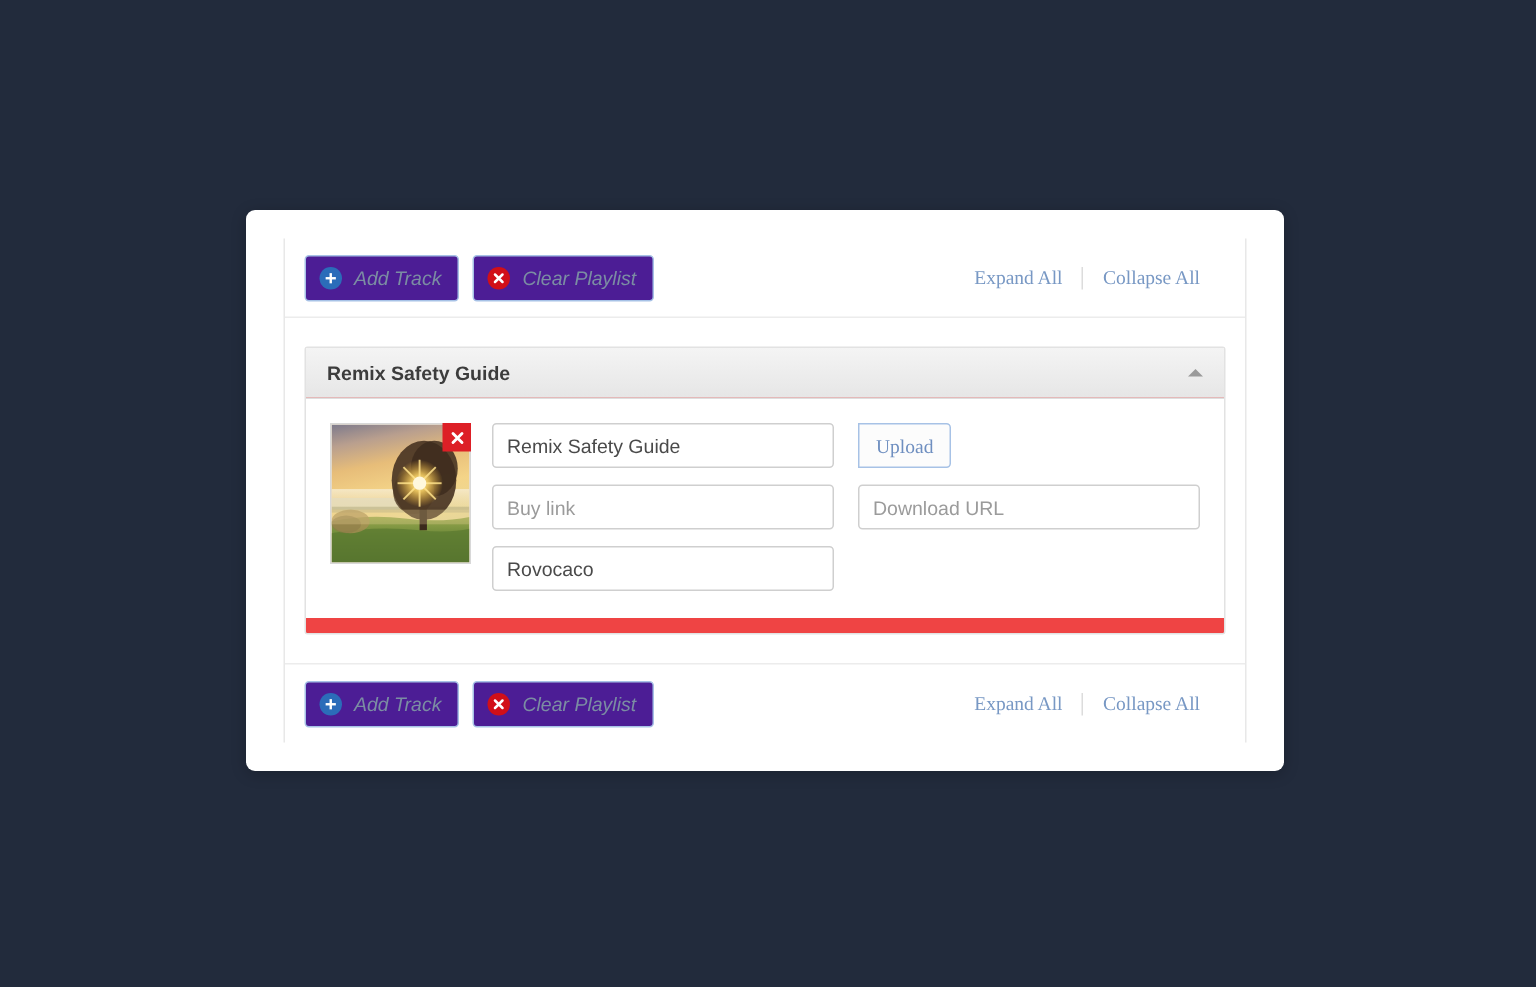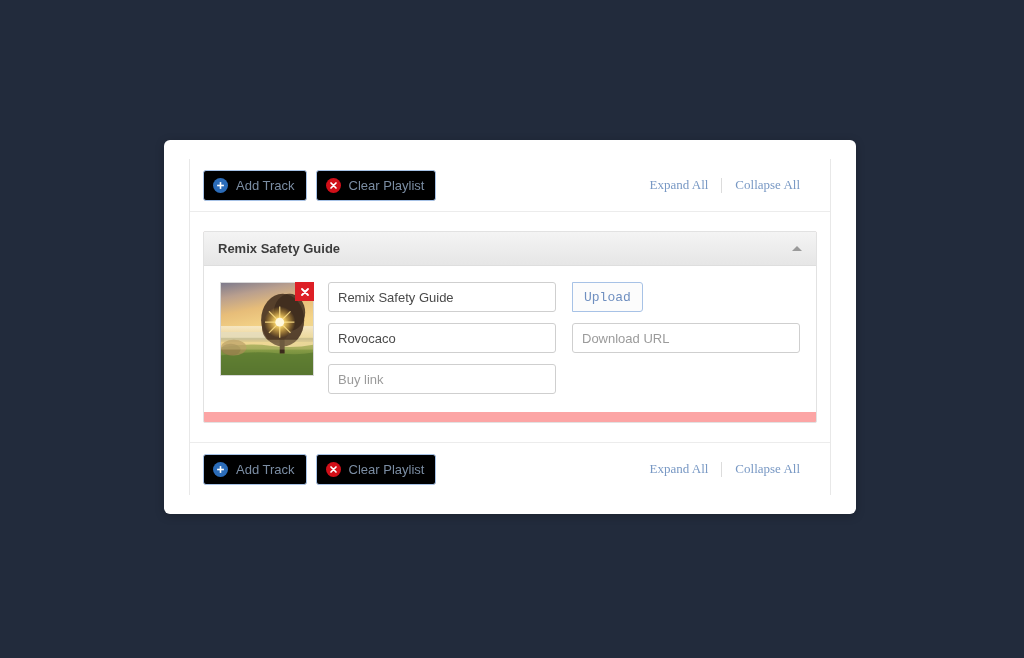--- a/index.html
+++ b/index.html
@@ -51,28 +51,29 @@
   }
   .toolbar.top    { top: 0; border-bottom: 1px solid #ececec; }
   .toolbar.bottom { bottom: 0; border-top: 1px solid #ececec; }
 
   .btn {
     display: inline-flex;
     align-items: center;
     gap: 8px;
     height: 31px;
     padding: 0 11px 0 9px;
-    background: #000000;
+    background: #4c1d95;
     border: 1px solid #a7c2e6;
     border-radius: 3px;
     color: #7b8da3;
     font-size: 13px;
     line-height: 1;
     cursor: pointer;
     white-space: nowrap;
+    font-style: italic;
   }
   .btn + .btn { margin-left: 9px; }
 
   .ico-circle {
     width: 15px;
     height: 15px;
     border-radius: 50%;
     display: inline-flex;
     align-items: center;
     justify-content: center;
@@ -105,21 +106,21 @@
 
   
   .track {
     position: absolute;
     left: 13px;
     right: 13px;
     top: 72px;
     bottom: 72px;
     border: 1px solid #e2e2e2;
     border-radius: 2px;
-    background: #fca5a5;
+    background: #ef4444;
   }
   .track-header {
     position: relative;
     height: 34px;
     background: linear-gradient(to bottom, #f4f4f4 0%, #e6e6e6 100%);
     border-bottom: 1px solid #dedede;
     display: flex;
     align-items: center;
     padding: 0 14px;
     cursor: pointer;
@@ -221,21 +222,21 @@
   .upload-btn {
     flex: 0 0 auto;
     height: 30px;
     padding: 0 11px;
     background: #fcfcfc;
     border: 1px solid #a7c2e6;
     border-top-right-radius: 3px;
     border-bottom-right-radius: 3px;
     color: #6f8fc0;
     font-size: 13px;
-    font-family: Liberation Mono, monospace;
+    font-family: Liberation Serif, serif;
     cursor: pointer;
     line-height: 1;
   }
 </style>
 </head>
 <body>
 
 <div class="card">
   <div class="metabox">
 
@@ -349,22 +350,22 @@
             <svg width="10" height="10" viewBox="0 0 10 10" aria-hidden="true">
               <path d="M2 2 L8 8 M8 2 L2 8" stroke="#ffffff" stroke-width="1.9" stroke-linecap="round"></path>
             </svg>
           </div>
         </div>
 
         <div class="cols">
 
           <div class="col">
             <input class="fld" type="text" value="Remix Safety Guide" style="">
+            <input class="fld" type="text" placeholder="Buy link" style="">
             <input class="fld" type="text" value="Rovocaco" style="">
-            <input class="fld" type="text" placeholder="Buy link" style="">
           </div>
 
           <div class="col">
             <div class="input-group">
               <button class="upload-btn">Upload</button>
             </div>
             <input class="fld" type="text" placeholder="Download URL" style="">
           </div>
 
         </div>

